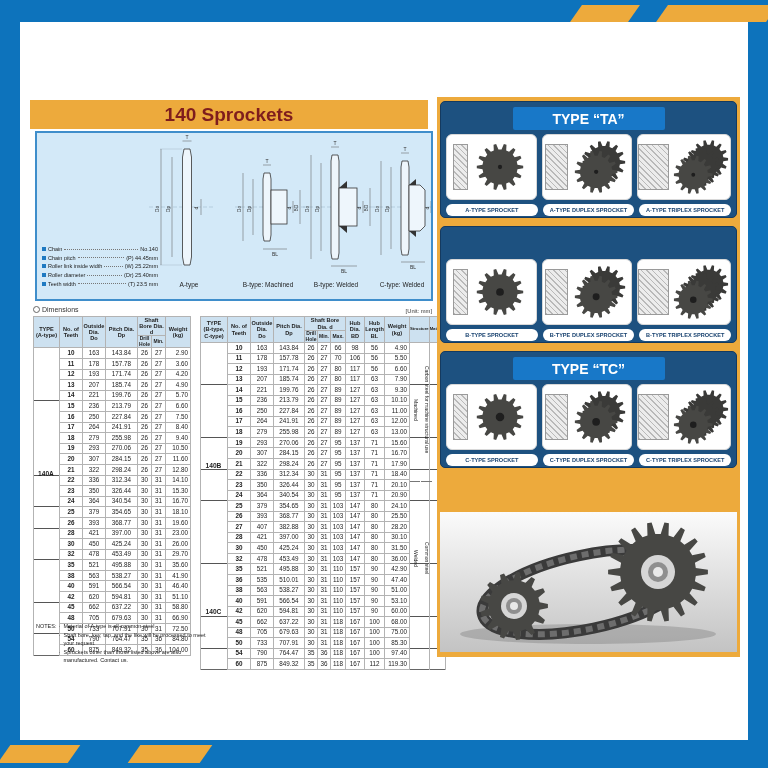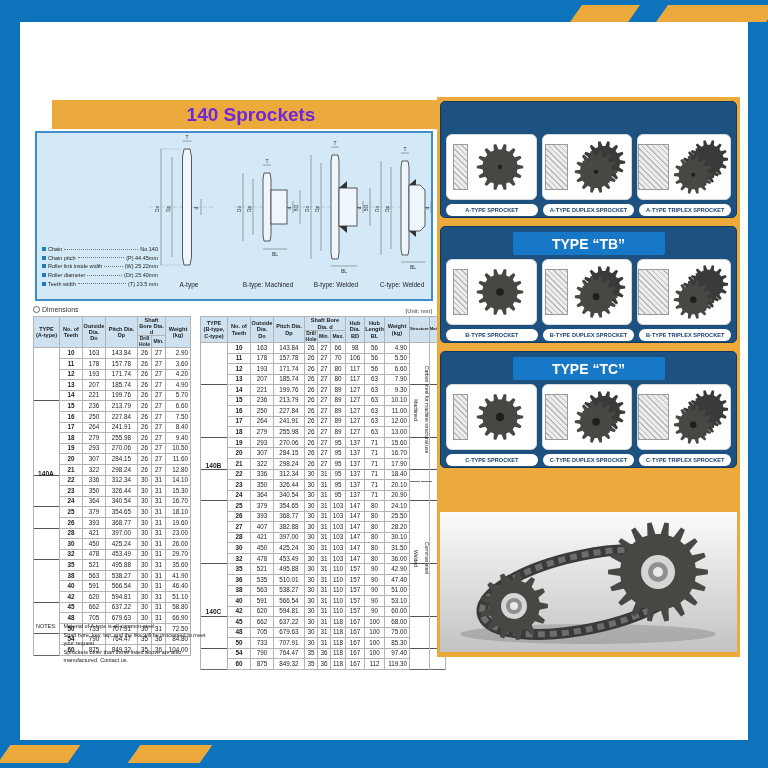--- a/index.html
+++ b/index.html
@@ -1,22 +1,22 @@
 <!DOCTYPE html>
 <html><head>
 <meta charset="utf-8">
 <style>
   html,body{margin:0;padding:0;width:768px;height:768px;overflow:hidden;background:#0d73bc;
     font-family:"Liberation Sans","DejaVu Sans",sans-serif;}
   .deco{position:absolute;background:#edaa3c;transform:skewX(-35deg);}
   .sheet{position:absolute;left:20px;top:22px;width:728px;height:718px;background:#ffffff;}
 
   
-  .hdr-bar{position:absolute;left:32px;top:78px;width:398px;height:29px;background:#edaa3c;
-    display:flex;align-items:center;justify-content:center;color:#6d28d9;font-weight:bold;font-size:19px;}
+  .hdr-bar{position:absolute;left:10px;top:78px;width:398px;height:29px;background:#edaa3c;
+    display:flex;align-items:center;justify-content:center;color:#7f1d1d;font-weight:bold;font-size:19px;}
 
   
   .draw-panel{position:absolute;left:15px;top:109px;width:398px;height:170px;background:#d3e9f8;
     border:2px solid #3f8ecb;box-sizing:border-box;}
   .draw-svg{position:absolute;left:0;top:0;}
   .cl{stroke:#8aa5b8;stroke-width:.4;stroke-dasharray:4 2;}
   .body{fill:#eef6fc;stroke:#333;stroke-width:.8;}
   .hub{fill:#eef6fc;stroke:#333;stroke-width:.8;}
   .weld{fill:#333;}
   .dim{stroke:#555;stroke-width:.5;}
@@ -1009,20 +1009,21 @@
     <div class="nlines">
       <div>Material of A-type is all common steel.</div>
       <div>Shaft bore, key, tap, and the like will be processed to meet your request.</div>
       <div>Sprockets other than those listed above are also manufactured. Contact us.</div>
     </div>
   </div>
 
   <div class="rightcol">
 
     <div class="type-panel" style="top:4px;">
+      <div class="chip">TYPE “TA”</div>
       <div class="cards">
         <div class="card">
             <div class="hatch h1"></div>
             <svg width="58" height="64" viewBox="0 0 60 66">
               <polygon class="gear" points="48.1,30.6 54.0,31.6 54.0,34.4 48.1,35.4 47.3,38.6 52.2,42.1 51.0,44.7 45.2,43.0 43.2,45.6 46.0,50.9 43.8,52.6 39.4,48.7 36.4,50.1 36.7,56.0 34.0,56.7 31.6,51.2 28.4,51.2 26.0,56.7 23.3,56.0 23.6,50.1 20.6,48.7 16.2,52.6 14.0,50.9 16.8,45.6 14.8,43.0 9.0,44.7 7.8,42.1 12.7,38.6 11.9,35.4 6.0,34.4 6.0,31.6 11.9,30.6 12.7,27.4 7.8,23.9 9.0,21.3 14.8,23.0 16.8,20.4 14.0,15.1 16.2,13.4 20.6,17.3 23.6,15.9 23.3,10.0 26.0,9.3 28.4,14.8 31.6,14.8 34.0,9.3 36.7,10.0 36.4,15.9 39.4,17.3 43.8,13.4 46.0,15.1 43.2,20.4 45.2,23.0 51.0,21.3 52.2,23.9 47.3,27.4"></polygon>
               <circle cx="30" cy="33" r="2.2" fill="#1e1e1e"></circle>
             </svg>
           </div>
         <div class="card">
             <div class="hatch h2"></div>
@@ -1043,21 +1044,20 @@
           </div>
       </div>
       <div class="pills">
         <div class="pill">A-TYPE SPROCKET</div>
         <div class="pill">A-TYPE DUPLEX SPROCKET</div>
         <div class="pill">A-TYPE TRIPLEX SPROCKET</div>
       </div>
     </div>
 
     <div class="type-panel" style="top:129px;">
-      <div class="chip">TYPE “TB”</div>
       <div class="cards">
         <div class="card">
             <div class="hatch h1"></div>
             <svg width="58" height="64" viewBox="0 0 60 66">
               <polygon class="gear" points="48.1,30.6 54.0,31.6 54.0,34.4 48.1,35.4 47.3,38.6 52.2,42.1 51.0,44.7 45.2,43.0 43.2,45.6 46.0,50.9 43.8,52.6 39.4,48.7 36.4,50.1 36.7,56.0 34.0,56.7 31.6,51.2 28.4,51.2 26.0,56.7 23.3,56.0 23.6,50.1 20.6,48.7 16.2,52.6 14.0,50.9 16.8,45.6 14.8,43.0 9.0,44.7 7.8,42.1 12.7,38.6 11.9,35.4 6.0,34.4 6.0,31.6 11.9,30.6 12.7,27.4 7.8,23.9 9.0,21.3 14.8,23.0 16.8,20.4 14.0,15.1 16.2,13.4 20.6,17.3 23.6,15.9 23.3,10.0 26.0,9.3 28.4,14.8 31.6,14.8 34.0,9.3 36.7,10.0 36.4,15.9 39.4,17.3 43.8,13.4 46.0,15.1 43.2,20.4 45.2,23.0 51.0,21.3 52.2,23.9 47.3,27.4"></polygon>
               <circle cx="30" cy="33" r="4" fill="#1e1e1e"></circle>
             </svg>
           </div>
         <div class="card">
             <div class="hatch h2"></div>

